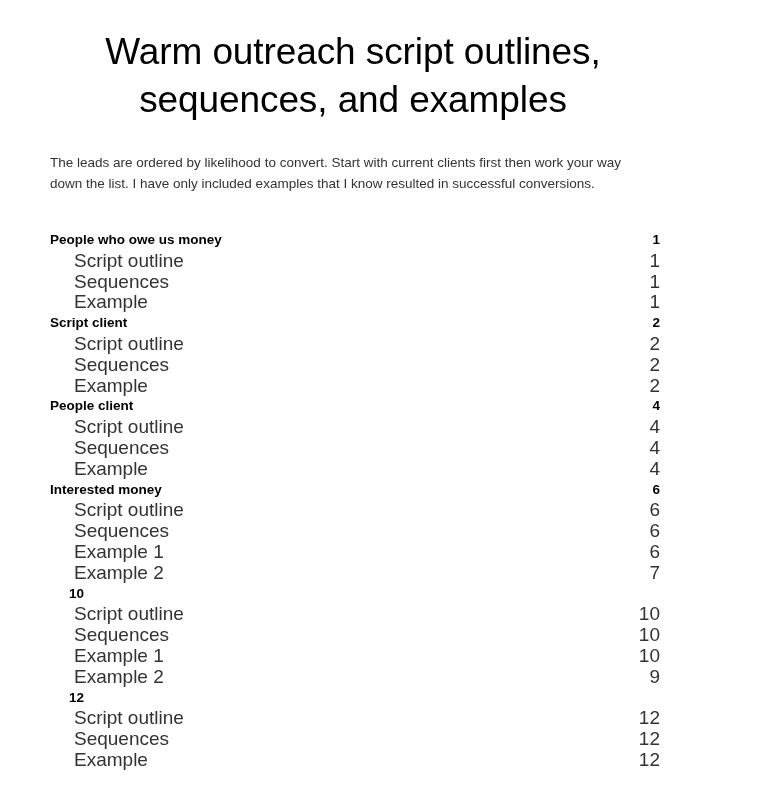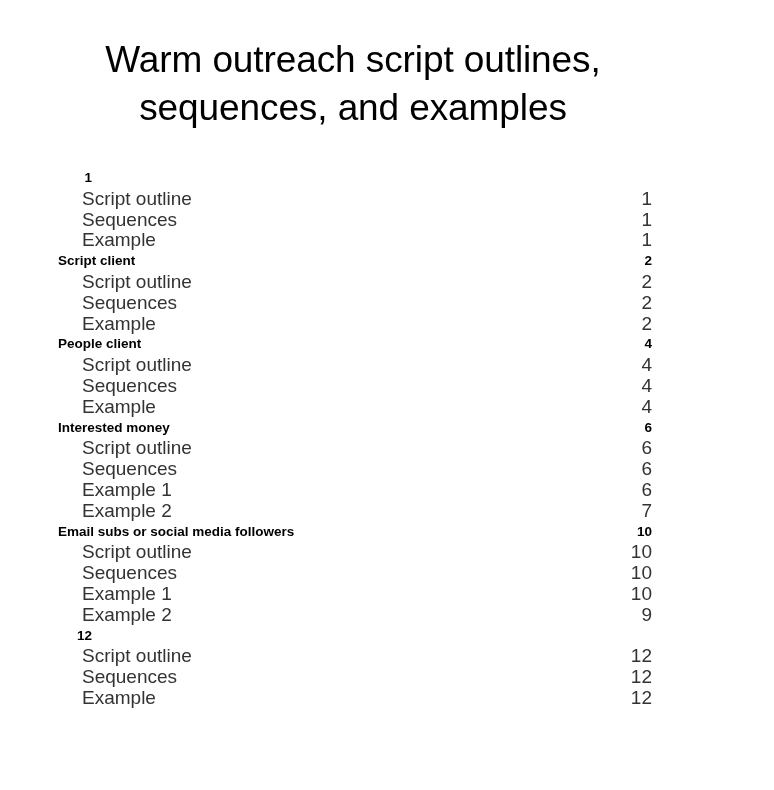--- a/index.html
+++ b/index.html
@@ -12,21 +12,21 @@
     height: 790px;
     font-family: "Liberation Sans", sans-serif;
     color: #000000;
     overflow: hidden;
     position: relative;
   }
   .page {
     width: 706px;
     height: 790px;
     box-sizing: border-box;
-    padding: 8px;
+    padding: 0;
     background: #ffffff;
   }
   .doc-title {
     margin: 0;
     padding: 28px 58px 0 58px;
     font-size: 37px;
     line-height: 48px;
     font-weight: 400;
     text-align: center;
     color: #000000;
@@ -81,23 +81,25 @@
     font-weight: normal;
   }
 </style>
 </head>
 <body>
 
 <div class="page">
 
   <h1 class="doc-title">Warm outreach script outlines, sequences, and examples</h1>
 
+  <p class="intro">The leads are ordered by likelihood to convert. Start with current clients first then work your way down the list. I have only included examples that I know resulted in successful conversions.</p>
 
   <div class="toc">
       <div class="toc-row level-1">
+        <span class="label">People who owe us money</span>
         <span class="page-num">1</span>
       </div>
       <div class="toc-row level-2">
         <span class="label">Script outline</span>
         <span class="page-num">1</span>
       </div>
       <div class="toc-row level-2">
         <span class="label">Sequences</span>
         <span class="page-num">1</span>
       </div>
@@ -151,21 +153,20 @@
       </div>
       <div class="toc-row level-2">
         <span class="label">Example 1</span>
         <span class="page-num">6</span>
       </div>
       <div class="toc-row level-2">
         <span class="label">Example 2</span>
         <span class="page-num">7</span>
       </div>
       <div class="toc-row level-1">
-        <span class="label">Email subs or social media followers</span>
         <span class="page-num">10</span>
       </div>
       <div class="toc-row level-2">
         <span class="label">Script outline</span>
         <span class="page-num">10</span>
       </div>
       <div class="toc-row level-2">
         <span class="label">Sequences</span>
         <span class="page-num">10</span>
       </div>

